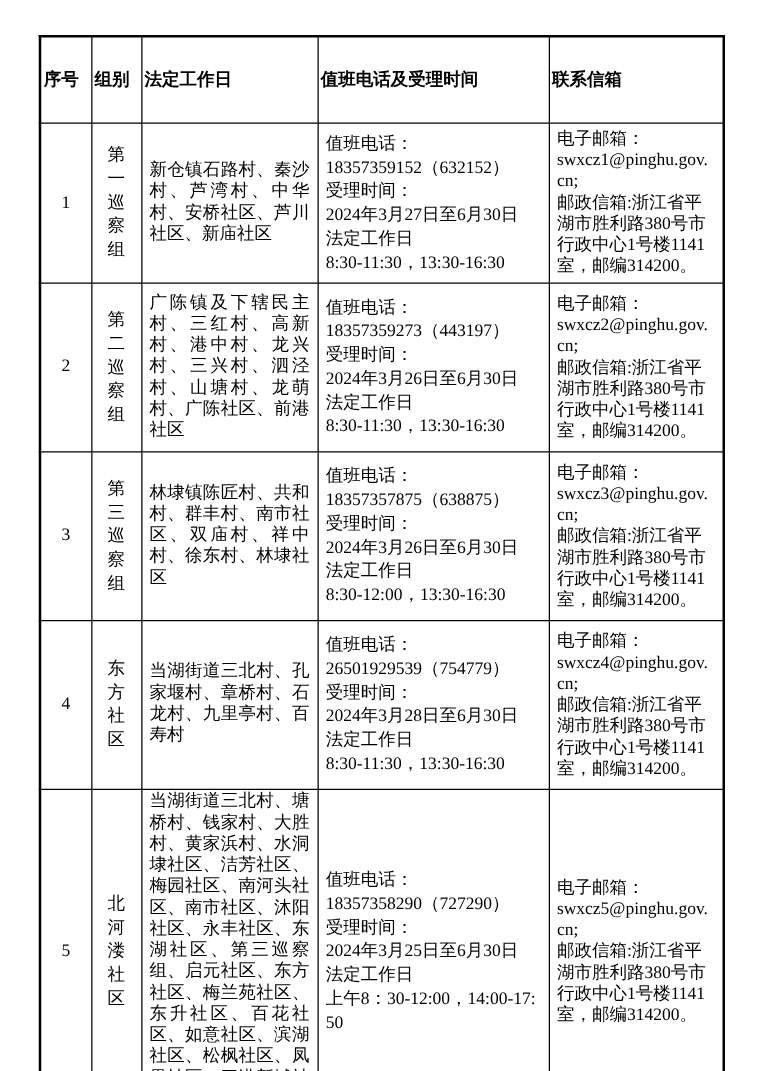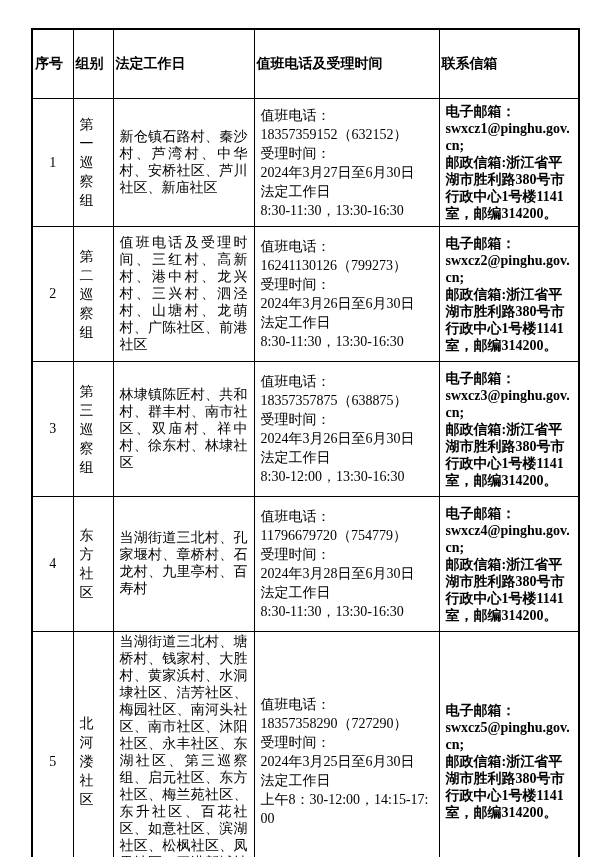--- a/index.html
+++ b/index.html
@@ -17,25 +17,25 @@
     border:1px solid #000;
     font-size:14px;
     vertical-align:middle;
     padding:2px 6px;
     word-break:break-all;
   }
   .grid thead th{
     font-weight:bold;text-align:left;height:30px;padding:19px 2px;
   }
   .c-no{text-align:center;padding:2px 2px;}
-  .c-group{text-align:left;line-height:19px;padding:2px 4px;}
+  .c-group{text-align:center;line-height:19px;padding:2px 4px;}
   .c-org{text-align:justify;line-height:17px;font-family:Liberation Mono, monospace;}
   .c-phone{line-height:19px;}
   .c-phone div{white-space:normal;}
-  .c-mail{line-height:17px;font-weight:bold;}
+  .c-mail{line-height:17px;}
   tr.r0{height:128px;}
   tr.r1{height:135px;}
   tr.r2{height:135px;}
   tr.r3{height:135px;}
   tr.r4{height:244px;}
   col.w-no{width:41px;}
   col.w-group{width:40px;}
   col.w-org{width:141px;}
   col.w-phone{width:185px;}
   col.w-mail{width:140px;}
@@ -77,24 +77,24 @@
       <td class="c-mail">
         <div>电子邮箱：</div>
         <div>swxcz1@pinghu.gov.cn;</div>
         <div>邮政信箱:浙江省平湖市胜利路380号市行政中心1号楼1141室，邮编314200。</div>
       </td>
     </tr>
 
     <tr class="r1">
       <td class="c-no">2</td>
       <td class="c-group">第二巡察组</td>
-      <td class="c-org">值班电话及受理时间、三红村、高新村、港中村、龙兴村、三兴村、泗泾村、山塘村、龙萌村、广陈社区、前港社区</td>
+      <td class="c-org">广陈镇及下辖民主村、三红村、高新村、港中村、龙兴村、三兴村、泗泾村、山塘村、龙萌村、广陈社区、前港社区</td>
       <td class="c-phone">
         <div>值班电话：</div>
-        <div>16241130126（799273）</div>
+        <div>18357359273（443197）</div>
         <div>受理时间：</div>
         <div>2024年3月26日至6月30日</div>
         <div>法定工作日</div>
         <div>8:30-11:30，13:30-16:30</div>
       </td>
       <td class="c-mail">
         <div>电子邮箱：</div>
         <div>swxcz2@pinghu.gov.cn;</div>
         <div>邮政信箱:浙江省平湖市胜利路380号市行政中心1号楼1141室，邮编314200。</div>
       </td>
@@ -118,21 +118,21 @@
         <div>邮政信箱:浙江省平湖市胜利路380号市行政中心1号楼1141室，邮编314200。</div>
       </td>
     </tr>
 
     <tr class="r3">
       <td class="c-no">4</td>
       <td class="c-group">东方社区</td>
       <td class="c-org">当湖街道三北村、孔家堰村、章桥村、石龙村、九里亭村、百寿村</td>
       <td class="c-phone">
         <div>值班电话：</div>
-        <div>11796679720（754779）</div>
+        <div>26501929539（754779）</div>
         <div>受理时间：</div>
         <div>2024年3月28日至6月30日</div>
         <div>法定工作日</div>
         <div>8:30-11:30，13:30-16:30</div>
       </td>
       <td class="c-mail">
         <div>电子邮箱：</div>
         <div>swxcz4@pinghu.gov.cn;</div>
         <div>邮政信箱:浙江省平湖市胜利路380号市行政中心1号楼1141室，邮编314200。</div>
       </td>
@@ -141,21 +141,21 @@
     <tr class="r4">
       <td class="c-no">5</td>
       <td class="c-group">北河溇社区</td>
       <td class="c-org">当湖街道三北村、塘桥村、钱家村、大胜村、黄家浜村、水洞埭社区、洁芳社区、梅园社区、南河头社区、南市社区、沐阳社区、永丰社区、东湖社区、第三巡察组、启元社区、东方社区、梅兰苑社区、东升社区、百花社区、如意社区、滨湖社区、松枫社区、凤凰社区、三港新城社区</td>
       <td class="c-phone">
         <div>值班电话：</div>
         <div>18357358290（727290）</div>
         <div>受理时间：</div>
         <div>2024年3月25日至6月30日</div>
         <div>法定工作日</div>
-        <div>上午8：30-12:00，14:15-17:00</div>
+        <div>上午8：30-12:00，14:00-17:50</div>
       </td>
       <td class="c-mail">
         <div>电子邮箱：</div>
         <div>swxcz5@pinghu.gov.cn;</div>
         <div>邮政信箱:浙江省平湖市胜利路380号市行政中心1号楼1141室，邮编314200。</div>
       </td>
     </tr>
 
   </tbody>
 </table>

